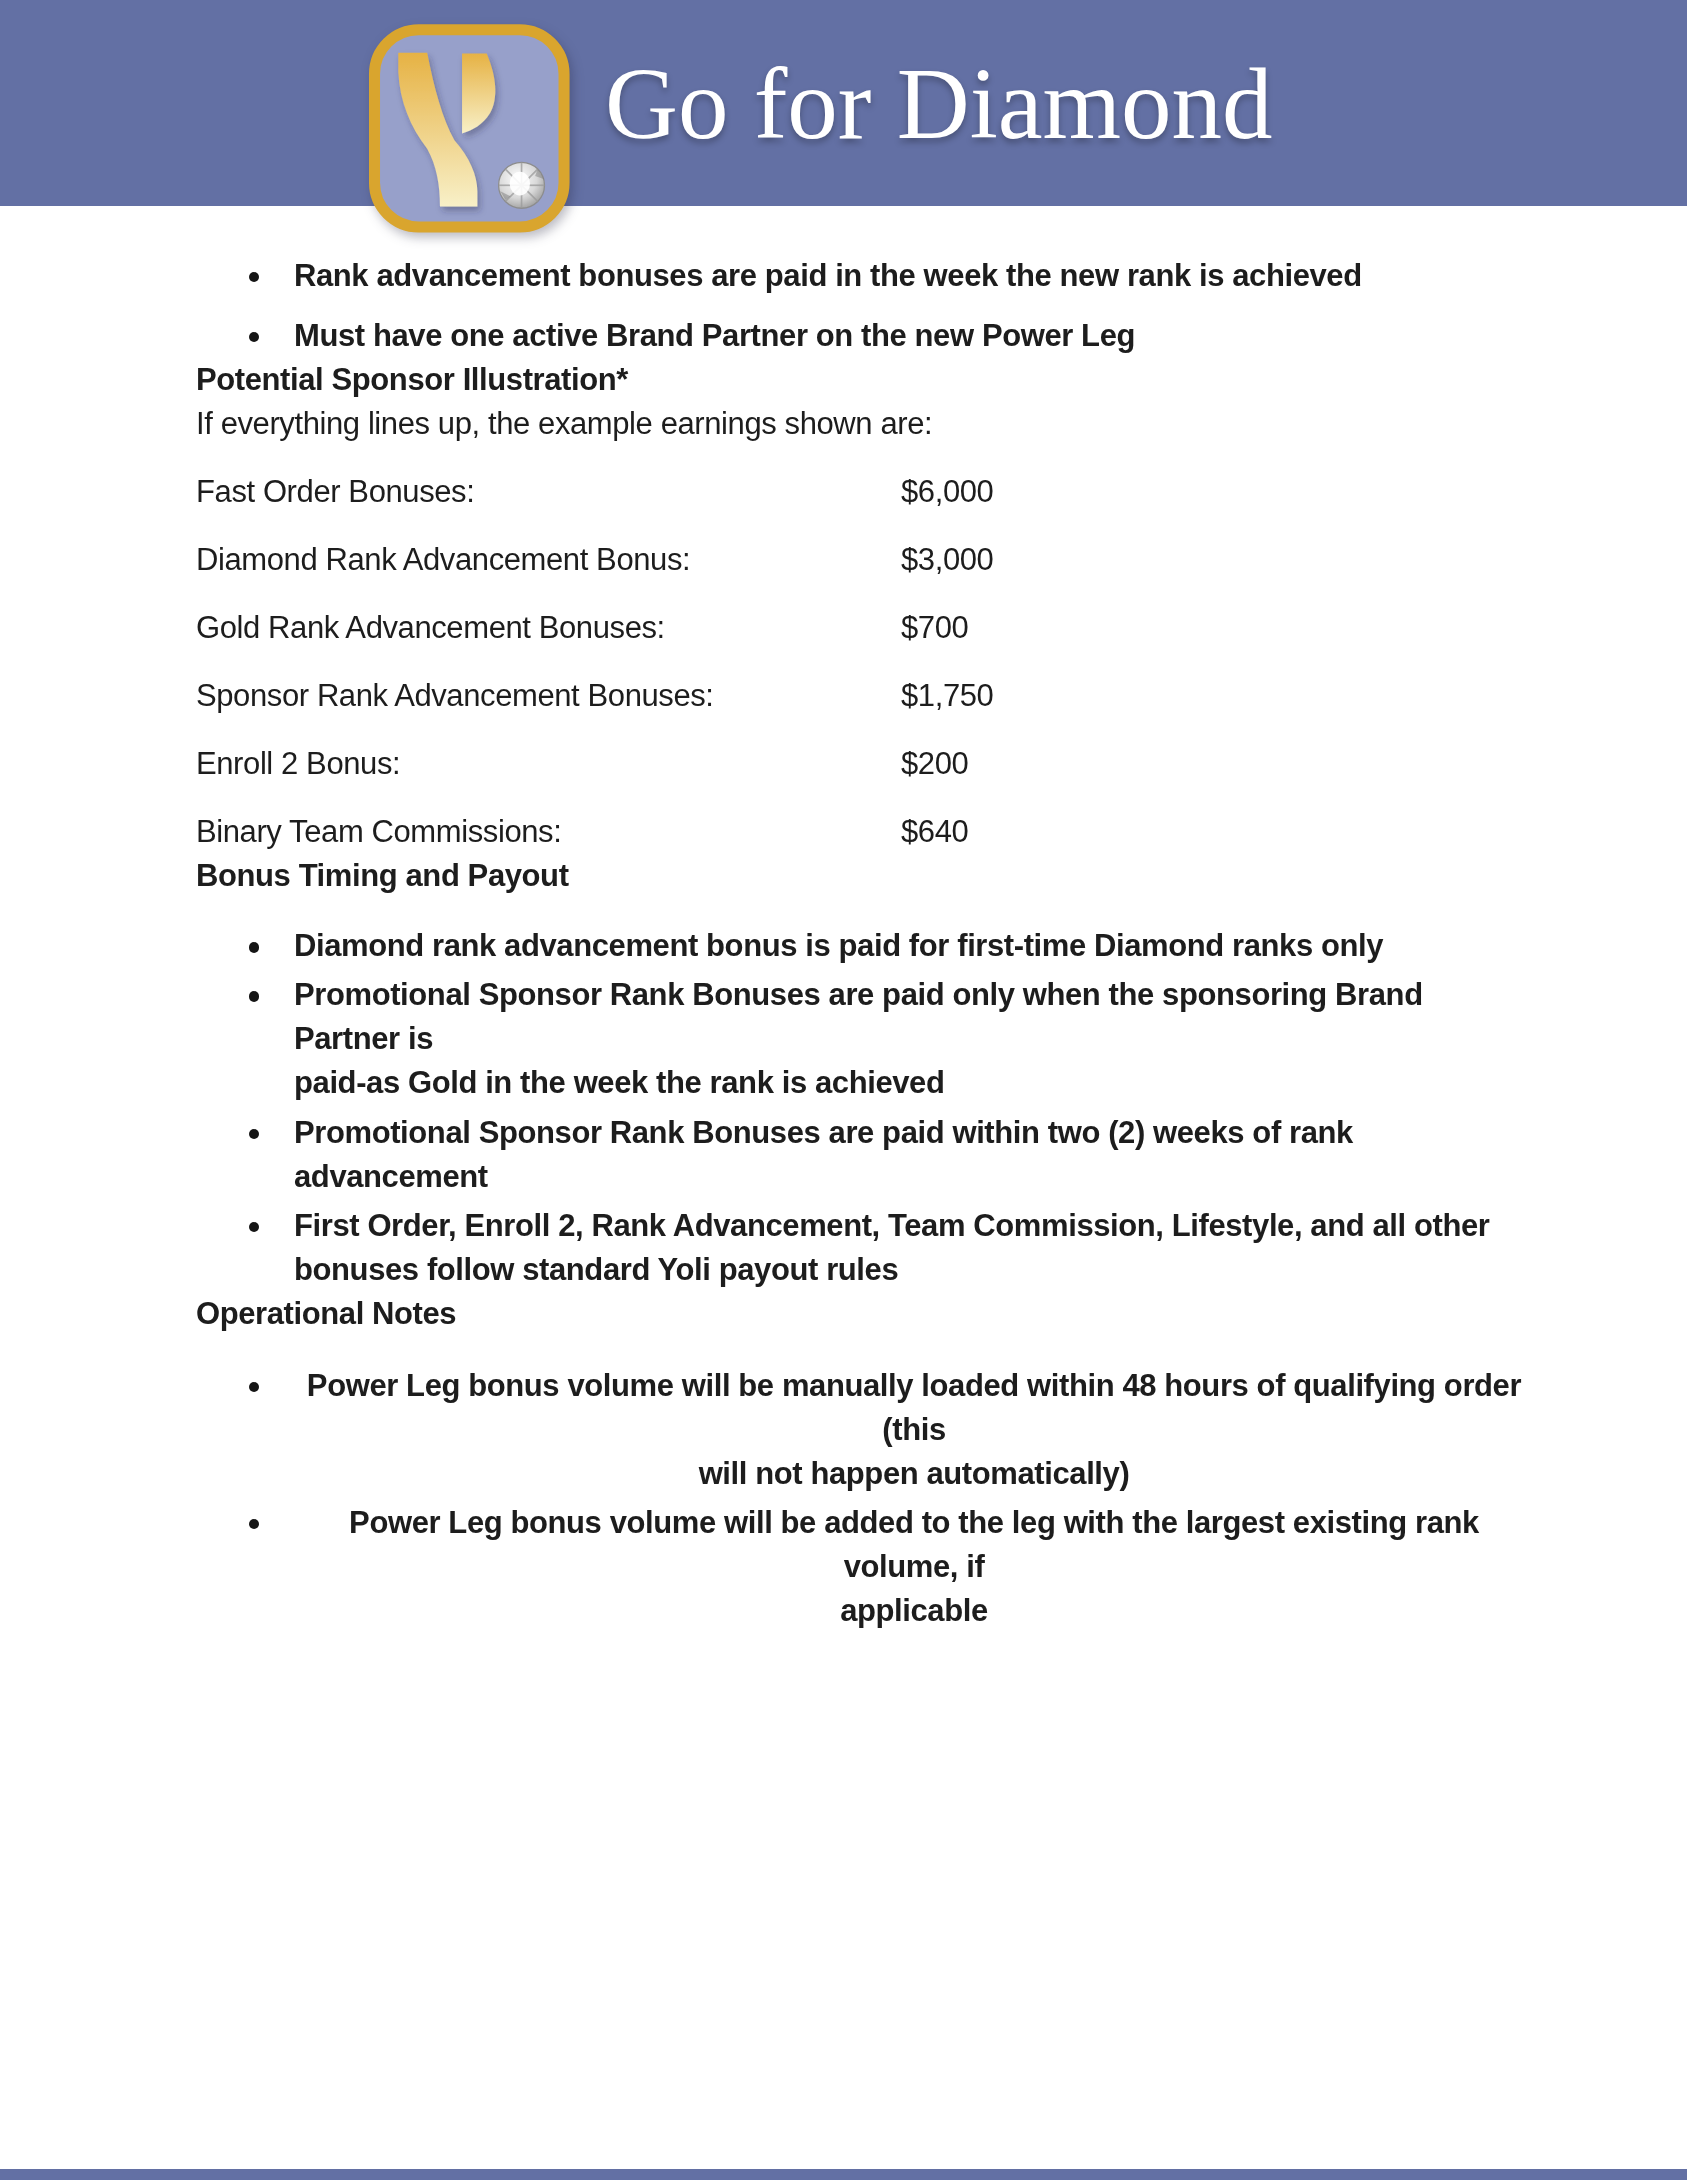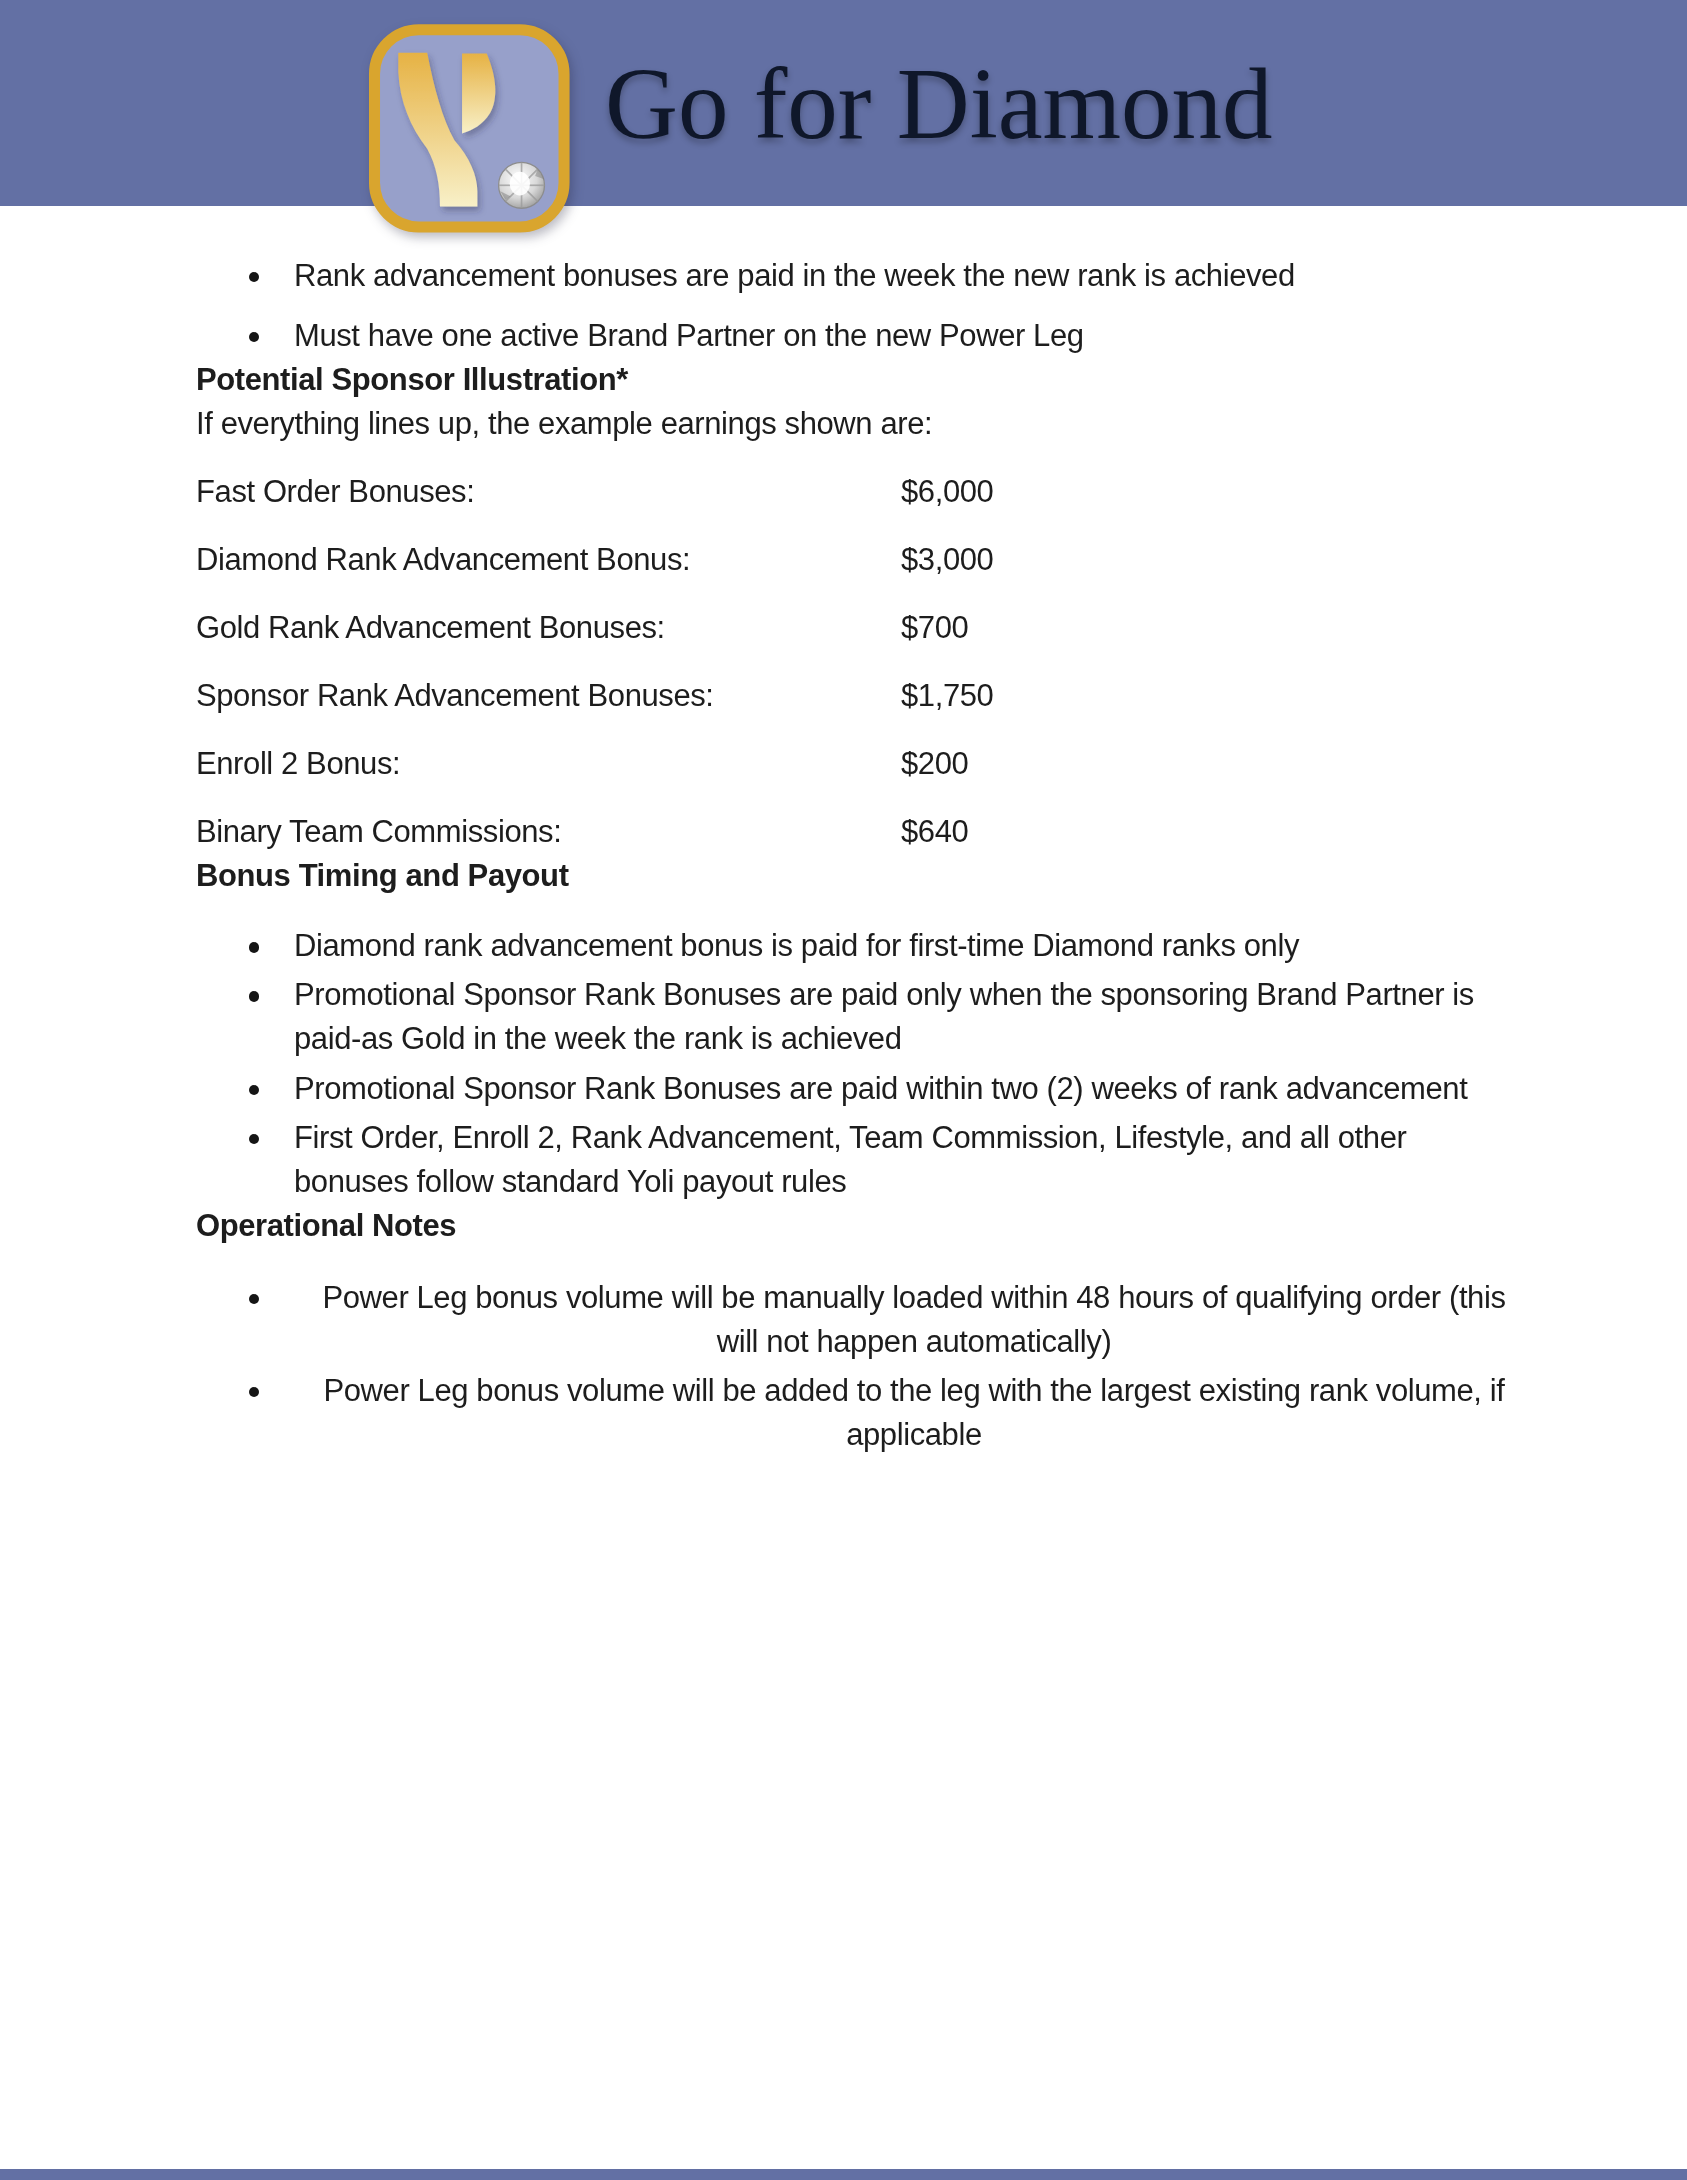--- a/index.html
+++ b/index.html
@@ -15,32 +15,32 @@
   
   .banner { position:relative; width:100%; height:206px; background:#6370A4; }
   .logo {
     position:absolute; left:366px; top:21px; width:204px; height:213px;
     filter:drop-shadow(3.4px 5.1px 5.1px rgba(30,30,55,.30));
   }
   .title {
     position:absolute; left:605px; top:54px; margin:0;
     font-family:"Liberation Serif", serif;
     font-weight:400; font-size:101px; line-height:1;
-    color:#0f172a; text-shadow:0 4.3px 6.8px rgba(0,0,0,.28);
+    color:#ffffff; text-shadow:0 4.3px 6.8px rgba(0,0,0,.28);
     white-space:nowrap;
   }
 
   
   .content { margin:0 153px 0 196px; font-size:31px; letter-spacing:-0.4px; }
   .content p, .content h2, .content ul { margin:0; padding:0; }
 
   ul.bullets { list-style:none; }
   ul.bullets li {
     position:relative; padding-left:98px;
-    line-height:44px; white-space:pre-line;
+    line-height:44px; white-space:pre-line;font-weight:bold;
   }
   ul.bullets li::before {
     content:""; position:absolute; left:53px; top:18px;
     width:10.2px; height:10.2px; border-radius:50%; background:#151515;
   }
 
   ul.intro { margin-top:48px; }
   ul.intro li + li { margin-top:16px; }
 
   h2.doc-h { font-size:31px; font-weight:700; line-height:44px; }

